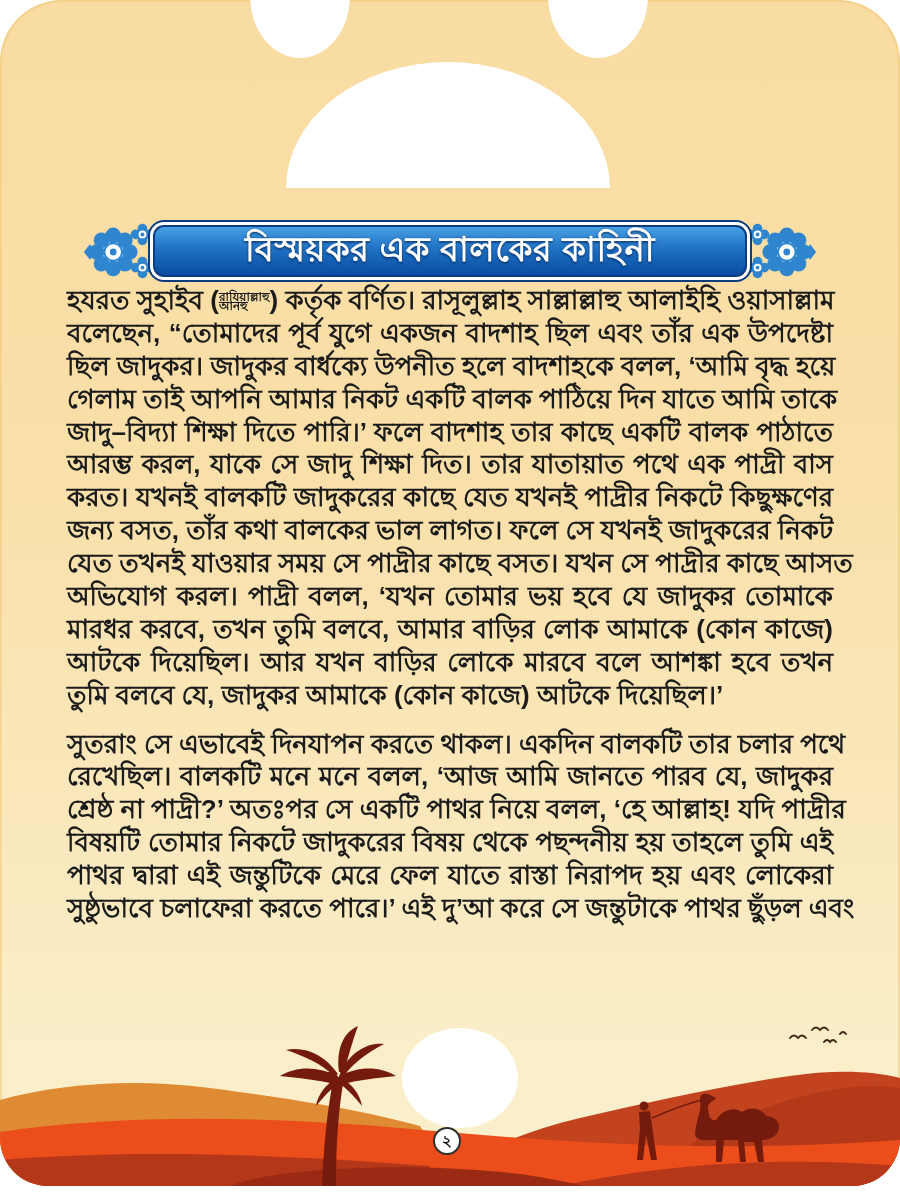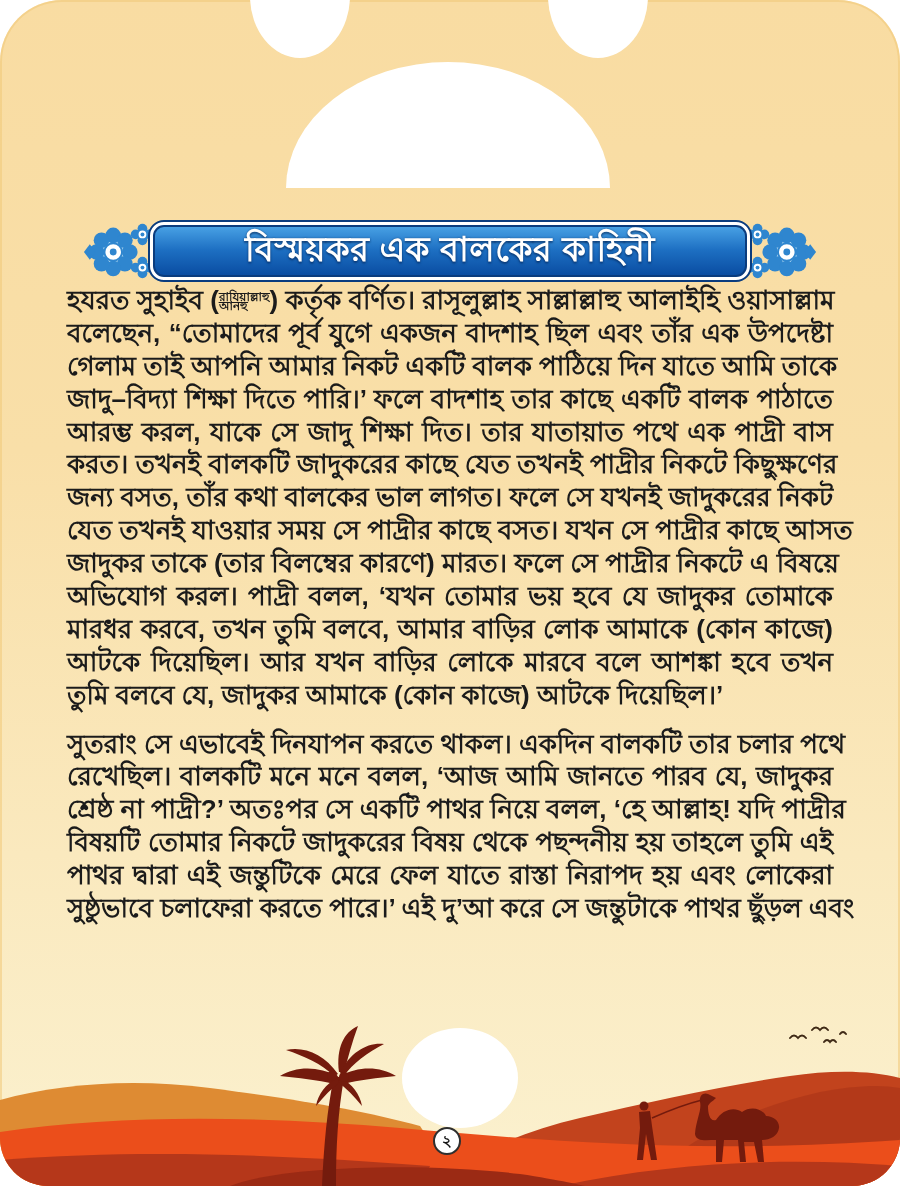--- a/index.html
+++ b/index.html
@@ -154,27 +154,27 @@
     </svg>
   </div>
 
   <div class="story">
       <div class="para">
         <div class="line">হযরত সুহাইব (<span class="hstack">
             <span>রাযিয়াল্লাহু</span>
             <span>আনহু</span>
           </span>) কর্তৃক বর্ণিত। রাসূলুল্লাহ সাল্লাল্লাহু আলাইহি ওয়াসাল্লাম</div>
         <div class="line">বলেছেন, “তোমাদের পূর্ব যুগে একজন বাদশাহ ছিল এবং তাঁর এক উপদেষ্টা</div>
+        <div class="line">ছিল জাদুকর। জাদুকর বার্ধক্যে উপনীত হলে বাদশাহকে বলল, ‘আমি বৃদ্ধ হয়ে</div>
         <div class="line">গেলাম তাই আপনি আমার নিকট একটি বালক পাঠিয়ে দিন যাতে আমি তাকে</div>
         <div class="line">জাদু–বিদ্যা শিক্ষা দিতে পারি।’ ফলে বাদশাহ তার কাছে একটি বালক পাঠাতে</div>
         <div class="line">আরম্ভ করল, যাকে সে জাদু শিক্ষা দিত। তার যাতায়াত পথে এক পাদ্রী বাস</div>
-        <div class="line">করত। তখনই বালকটি জাদুকরের কাছে যেত তখনই পাদ্রীর নিকটে কিছুক্ষণের</div>
+        <div class="line">করত। যখনই বালকটি জাদুকরের কাছে যেত যখনই পাদ্রীর নিকটে কিছুক্ষণের</div>
         <div class="line">জন্য বসত, তাঁর কথা বালকের ভাল লাগত। ফলে সে যখনই জাদুকরের নিকট</div>
         <div class="line">যেত তখনই যাওয়ার সময় সে পাদ্রীর কাছে বসত। যখন সে পাদ্রীর কাছে আসত</div>
-        <div class="line">জাদুকর তাকে (তার বিলম্বের কারণে) মারত। ফলে সে পাদ্রীর নিকটে এ বিষয়ে</div>
         <div class="line">অভিযোগ করল। পাদ্রী বলল, ‘যখন তোমার ভয় হবে যে জাদুকর তোমাকে</div>
         <div class="line">মারধর করবে, তখন তুমি বলবে, আমার বাড়ির লোক আমাকে (কোন কাজে)</div>
         <div class="line">আটকে দিয়েছিল। আর যখন বাড়ির লোকে মারবে বলে আশঙ্কা হবে তখন</div>
         <div class="line last">তুমি বলবে যে, জাদুকর আমাকে (কোন কাজে) আটকে দিয়েছিল।’</div>
       </div>
       <div class="para">
         <div class="line">সুতরাং সে এভাবেই দিনযাপন করতে থাকল। একদিন বালকটি তার চলার পথে</div>
         <div class="line">রেখেছিল। বালকটি মনে মনে বলল, ‘আজ আমি জানতে পারব যে, জাদুকর</div>
         <div class="line">শ্রেষ্ঠ না পাদ্রী?’ অতঃপর সে একটি পাথর নিয়ে বলল, ‘হে আল্লাহ! যদি পাদ্রীর</div>
         <div class="line">বিষয়টি তোমার নিকটে জাদুকরের বিষয় থেকে পছন্দনীয় হয় তাহলে তুমি এই</div>

